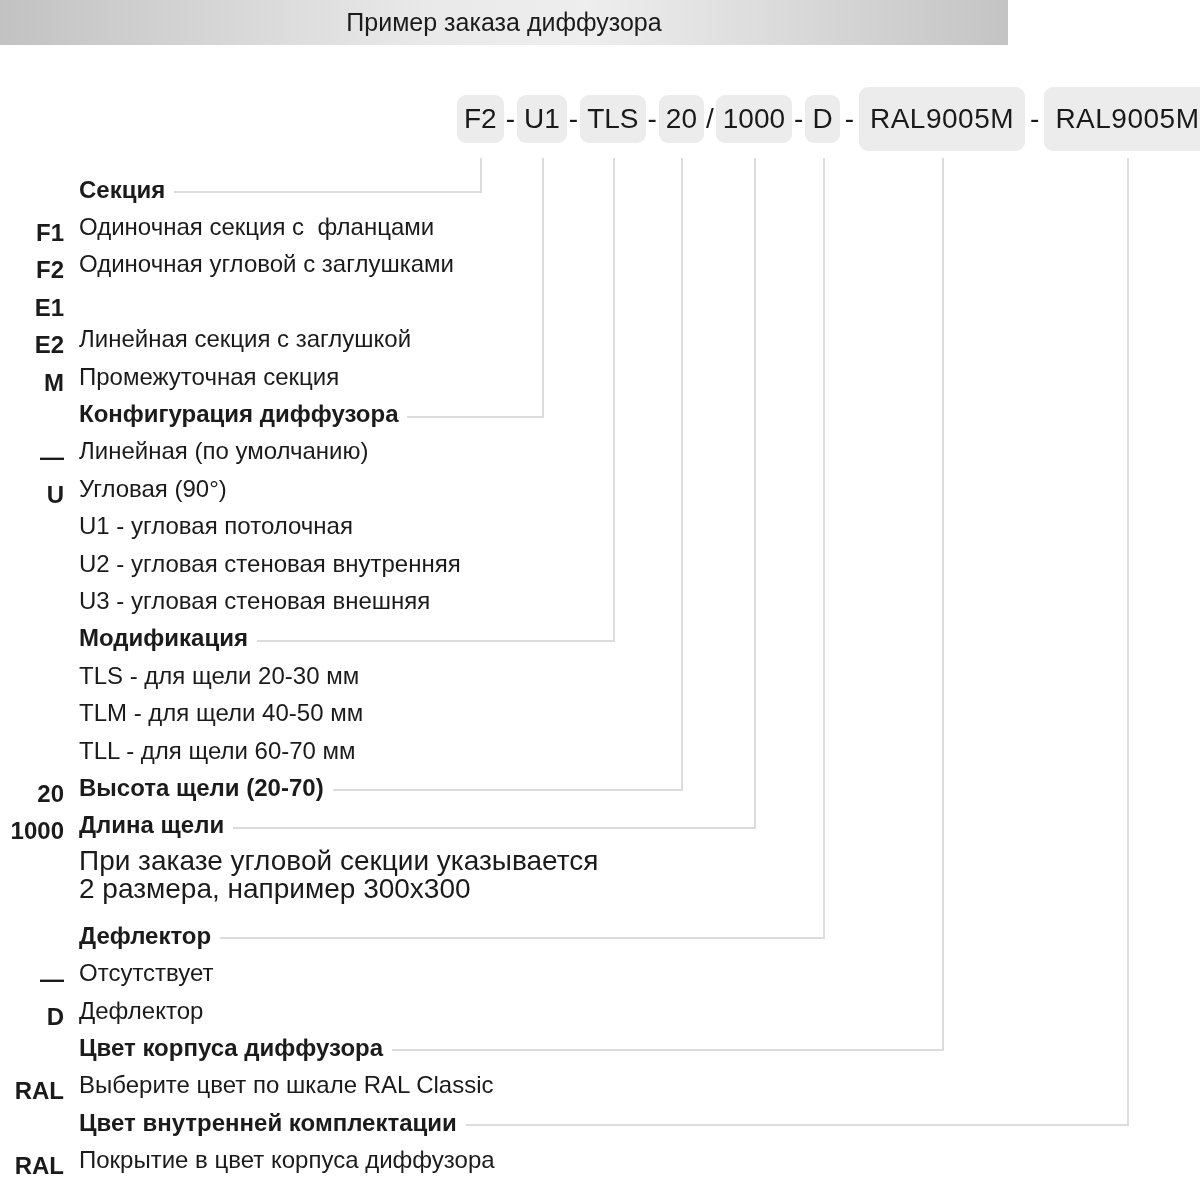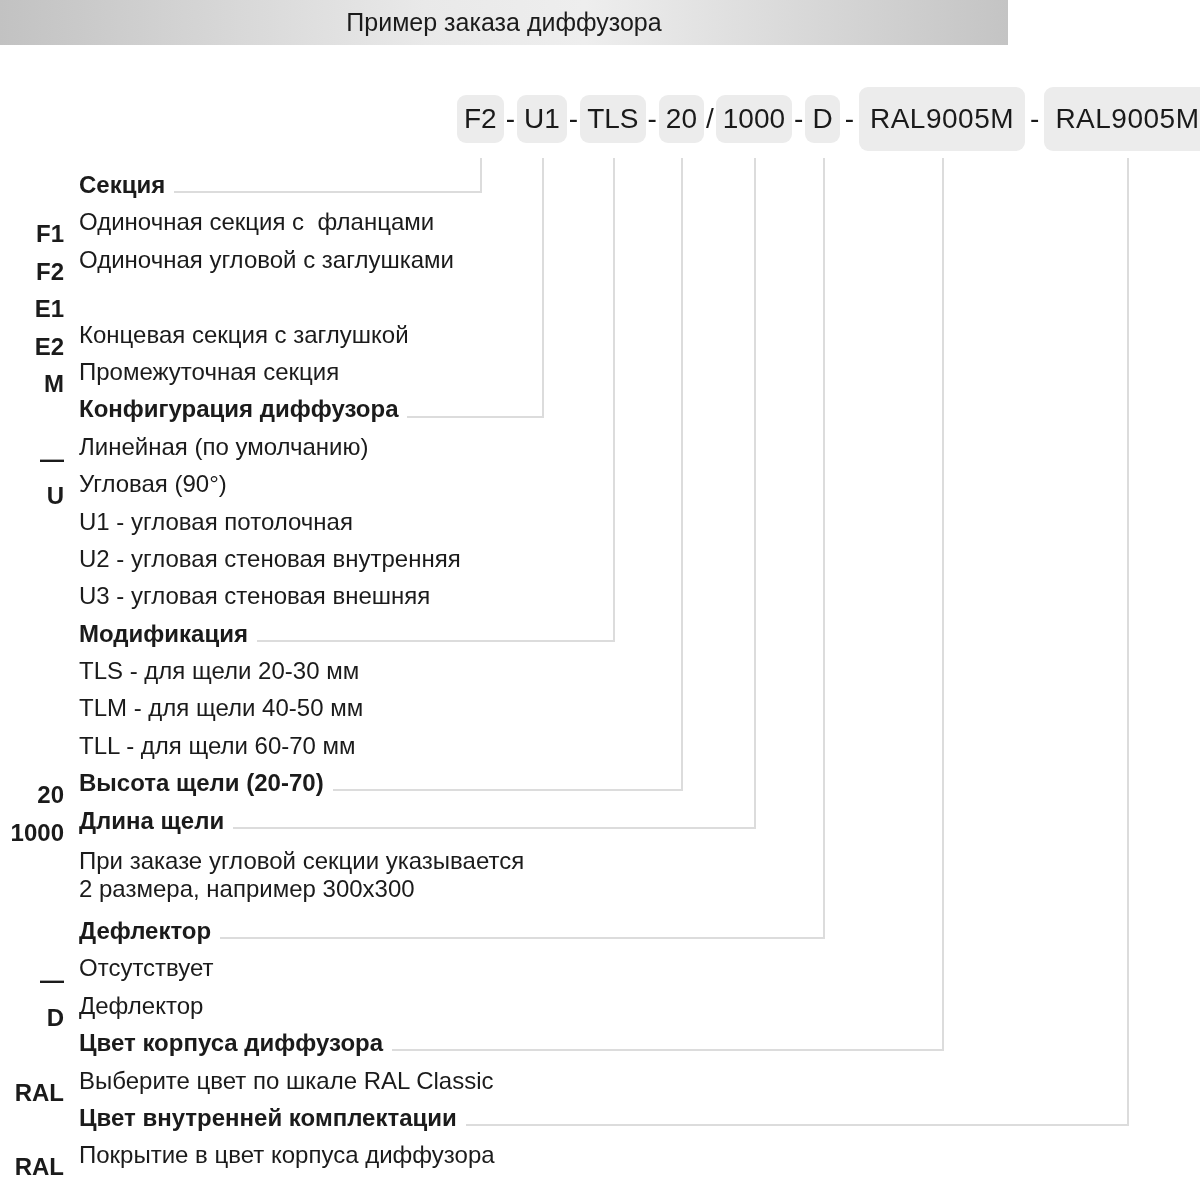--- a/index.html
+++ b/index.html
@@ -26,26 +26,26 @@
   .code-box{
     display:flex;align-items:center;justify-content:center;
     height:48px;padding:0 7px;
     background:#ececec;border-radius:9px;
     font-size:28px;color:#1a1a1a;flex:none;
   }
   .code-box.wide{padding:8px 11px;letter-spacing:.5px;}
   .code-sep{font-size:28px;color:#1a1a1a;margin:0 2px;flex:none;}
   .code-sep.gap{margin:0 5px;}
   .legend{position:absolute;top:171px;left:0;width:1200px;}
-  .row{display:flex;height:37.4px;font-size:24px;}
+  .row{display:flex;align-items:center;height:37.4px;font-size:24px;}
   .row .lab{width:64px;text-align:right;font-weight:700;flex:none;margin-top:12px;}
   .row .desc{margin-left:15px;white-space:pre-wrap;}
   .row.header .desc{font-weight:700;}
   .row.gap-before{margin-top:14px;}
-  .note{padding-left:79px;font-size:24px;line-height:28px;margin-top:3px;}
+  .note{padding-left:79px;font-size:28px;line-height:28px;margin-top:3px;}
   .conn{position:absolute;background:#dcdcdc;}
 </style>
 </head>
 <body>
 
 <div id="wrap">
   <div class="titlebar">
     <span>Пример заказа диффузора</span>
   </div>
   <div class="code-row" id="codeRow">
@@ -76,21 +76,21 @@
       </div>
       <div class="row">
         <span class="lab">F2</span>
         <span class="desc"><span class="t">Одиночная угловой с заглушками</span></span>
       </div>
       <div class="row">
         <span class="lab">E1</span>
       </div>
       <div class="row">
         <span class="lab">E2</span>
-        <span class="desc"><span class="t">Концевая секция с заглушкой</span></span>
+        <span class="desc"><span class="t">Линейная секция с заглушкой</span></span>
       </div>
       <div class="row">
         <span class="lab">M</span>
         <span class="desc"><span class="t">Промежуточная секция</span></span>
       </div>
       <div class="row header">
         <span class="lab"></span>
         <span class="desc"><span class="t">Конфигурация диффузора</span></span>
       </div>
       <div class="row">

